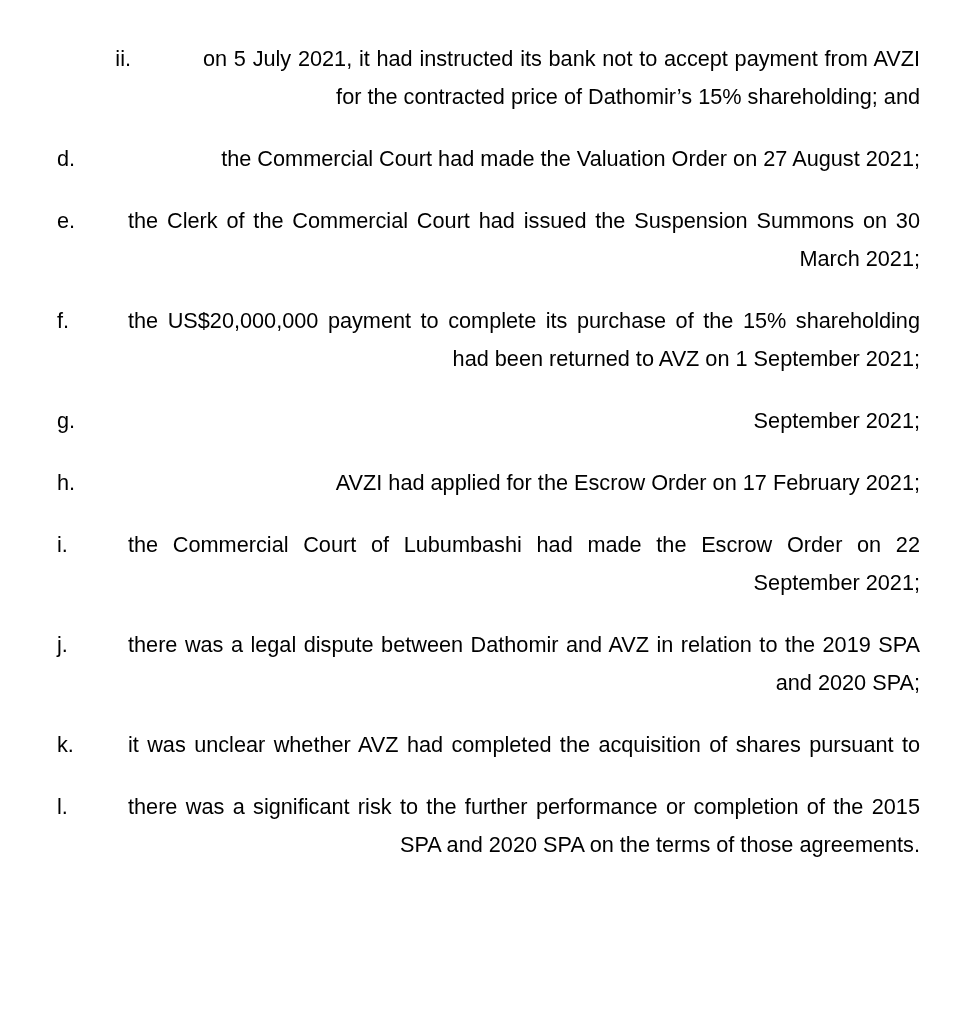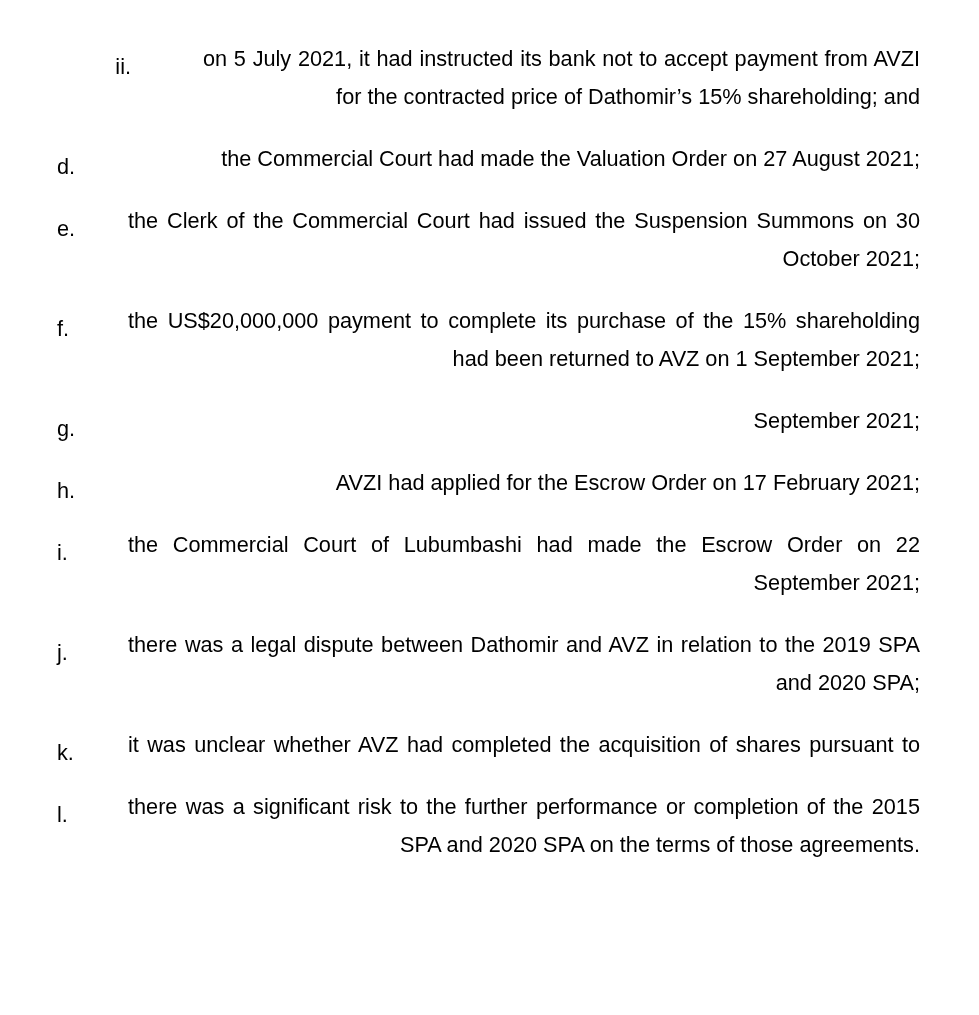--- a/index.html
+++ b/index.html
@@ -22,21 +22,21 @@
   }
   .item {
     position: relative;
     margin: 0 59px 24px 128px;
   }
   .item.sub {
     margin-left: 203px;
   }
   .marker {
     position: absolute;
-    top: 8px;
+    top: 0;
     left: -71px;           
     width: 60px;
     text-align: left;
     white-space: nowrap;
   }
   .item.sub .marker {
     left: -146px;          
     width: 74px;
     text-align: right;
   }
@@ -61,21 +61,21 @@
 
 
   <div class="item">
     <span class="marker">d.</span>
     <div class="line">the Commercial Court had made the Valuation Order on 27 August 2021;</div>
   </div>
 
   <div class="item">
     <span class="marker">e.</span>
     <div class="line just">the Clerk of the Commercial Court had issued the Suspension Summons on 30</div>
-    <div class="line">October 2021;</div>
+    <div class="line">March 2021;</div>
   </div>
 
   <div class="item">
     <span class="marker">f.</span>
     <div class="line just">the US$20,000,000 payment to complete its purchase of the 15% shareholding</div>
     <div class="line">had been returned to AVZ on 1 September 2021;</div>
   </div>
 
   <div class="item">
     <span class="marker">g.</span>

